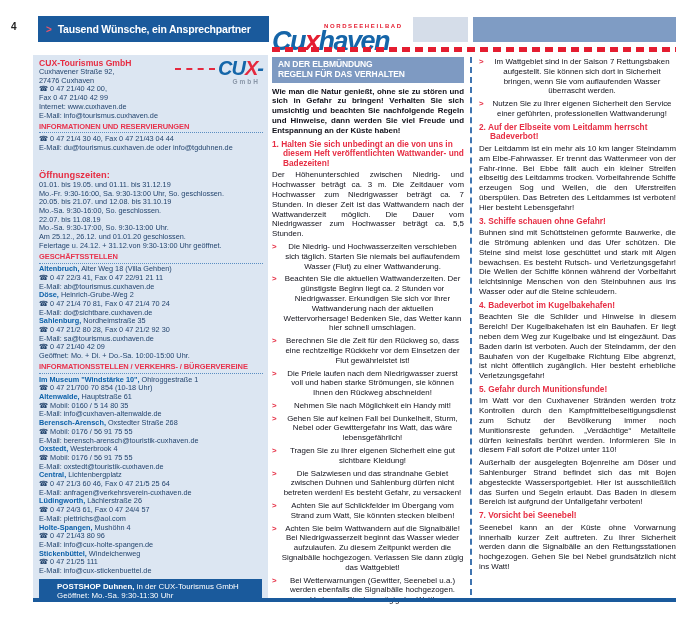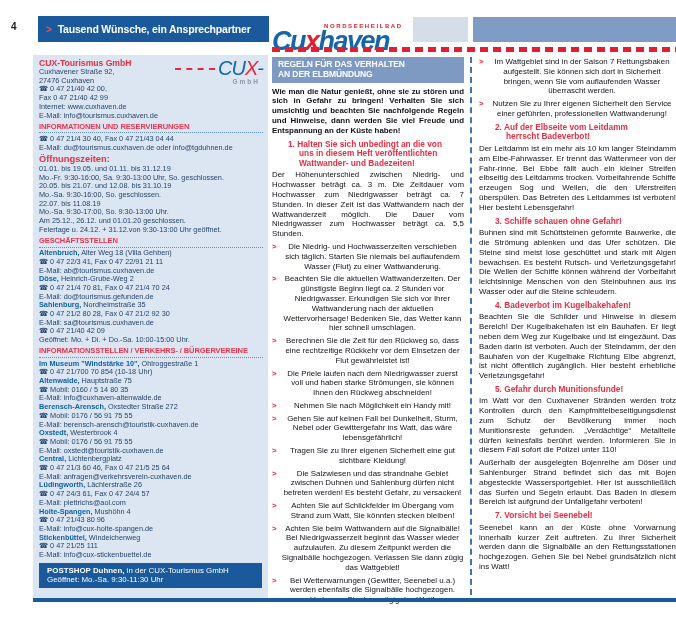--- a/index.html
+++ b/index.html
@@ -22,43 +22,43 @@
               background:repeating-linear-gradient(90deg,#e41d30 0 8px,transparent 8px 13px);}
   .bottom-line{position:absolute;left:33px;top:598px;width:643px;height:4px;background:#1a5a9c;}
 
   
   .left-col{position:absolute;left:33px;top:55px;width:235px;height:543px;background:#dce6f2;
             box-sizing:border-box;padding:3px 5px 0 6px;font-size:7.3px;line-height:8.7px;
             color:#24456e;overflow:hidden;}
   .cux-logo{float:right;width:116px;margin:1px 0 2px 4px;text-align:right;}
   .cl-row1{display:flex;align-items:center;justify-content:flex-end;}
   .cl-dash{width:40px;border-top:2.5px dashed #e5293f;margin-right:3px;margin-top:2px;}
-  .cl-cux{font-size:20px;font-weight:normal;font-style:italic;color:#1566a9;letter-spacing:-1px;line-height:18px;}
+  .cl-cux{font-size:20px;font-weight:bold;font-style:italic;color:#1566a9;letter-spacing:-1px;line-height:18px;}
   .cl-cux .lx{color:#e5293f;}
   .cl-word{font-size:18px;font-weight:bold;font-style:italic;color:#1566a9;letter-spacing:-0.5px;line-height:15px;}
   .cl-gmbh{font-size:6.5px;color:#8a97a8;font-weight:bold;letter-spacing:2px;padding-right:3px;margin-top:1px;}
   .t-title{color:#e62e44;font-weight:bold;font-size:8.6px;line-height:10px;}
   .t-line{}
   .t-sec{color:#e8344e;font-weight:bold;font-size:7.5px;letter-spacing:-0.1px;
          border-bottom:1px dotted #5b8ec2;padding-bottom:1px;margin:2.5px 0 1.5px;}
-  .t-sub{color:#e62e44;font-weight:bold;font-size:9.3px;line-height:10.5px;margin-top:2px;}
+  .t-sub{color:#e62e44;font-weight:bold;font-size:9.3px;line-height:10.5px;margin-top:18px;}
   .t-placeb{color:#0d61a9;font-weight:bold;}
   .lead{color:#0d61a9;font-weight:bold;}
-  .postshop{clear:both;background:#1a5a9c;color:#fff;margin:3px 1px 0 0;padding:3px 8px;
+  .postshop{clear:both;background:#1a5a9c;color:#fff;margin:3px 1px 0 0;padding:3px 18px;
             font-size:7.9px;line-height:9.6px;}
   .postshop b{font-weight:bold;}
 
   
   .mid-col{position:absolute;left:272px;top:57px;width:192px;font-size:7.9px;line-height:9.8px;color:#12121c;}
   .right-col{position:absolute;left:479px;top:57px;width:197px;font-size:7.9px;line-height:9.8px;color:#12121c;}
   .rules-header{background:#7e9ac2;color:#fff;font-weight:bold;font-size:8.5px;line-height:9.8px;
                 padding:3px 6px;margin-bottom:4px;letter-spacing:-0.1px;}
   .intro{font-weight:bold;text-align:justify;margin-bottom:3px;color:#10101a;}
   .h{color:#e62e44;font-weight:bold;font-size:8.3px;line-height:9.6px;padding-left:11px;
-     text-indent:-11px;margin:4px 16px 2px;}
+     text-indent:-11px;margin:4px 0 2px;}
   .p{text-align:justify;margin-bottom:3px;}
   .li{display:flex;margin-bottom:3px;}
   .li .ar{color:#e62e44;font-weight:bold;flex:0 0 9px;}
   .li .tx{flex:1;text-align:center;}
   .vdash{position:absolute;left:470px;top:57px;height:538px;border-left:2px dashed #3f74b0;}
 </style>
 </head>
 <body>
 
 <div class="page-num">4</div>
@@ -104,33 +104,33 @@
       <div class="t-line">22.07. bis 11.08.19</div>
       <div class="t-line">Mo.-Sa. 9:30-17:00, So. 9:30-13:00 Uhr.</div>
       <div class="t-line">Am 25.12., 26.12. und 01.01.20 geschlossen.</div>
       <div class="t-line">Feiertage u. 24.12. + 31.12.von 9:30-13:00 Uhr geöffnet.</div>
       <div class="t-sec">GESCHÄFTSSTELLEN</div>
       <div class="t-line"><span class="lead">Altenbruch,</span><span> Alter Weg 18 (Villa Gehben)</span></div>
       <div class="t-line">☎ 0 47 22/3 41, Fax 0 47 22/91 21 11</div>
       <div class="t-line">E-Mail: ab@tourismus.cuxhaven.de</div>
       <div class="t-line"><span class="lead">Döse,</span><span> Heinrich-Grube-Weg 2</span></div>
       <div class="t-line">☎ 0 47 21/4 70 81, Fax 0 47 21/4 70 24</div>
-      <div class="t-line">E-Mail: do@tourismus.gefunden.de</div>
+      <div class="t-line">E-Mail: do@sichtbare.cuxhaven.de</div>
       <div class="t-line"><span class="lead">Sahlenburg,</span><span> Nordheimstraße 35</span></div>
       <div class="t-line">☎ 0 47 21/2 80 28, Fax 0 47 21/2 92 30</div>
       <div class="t-line">E-Mail: sa@tourismus.cuxhaven.de</div>
       <div class="t-line">☎ 0 47 21/40 42 09</div>
       <div class="t-line">Geöffnet: Mo. + Di. + Do.-Sa. 10:00-15:00 Uhr.</div>
       <div class="t-sec">INFORMATIONSSTELLEN / VERKEHRS- / BÜRGERVEREINE</div>
       <div class="t-line"><span class="lead">Im Museum "Windstärke 10",</span><span> Ohlroggestraße 1</span></div>
       <div class="t-line">☎ 0 47 21/700 70 854 (10-18 Uhr)</div>
-      <div class="t-line"><span class="lead">Altenwalde,</span><span> Hauptstraße 75</span></div>
+      <div class="t-line"><span class="lead">Altenwalde,</span><span> Hauptstraße 61</span></div>
       <div class="t-line">☎ Mobil: 0160 / 5 14 80 35</div>
       <div class="t-line">E-Mail: info@cuxhaven-altenwalde.de</div>
-      <div class="t-line"><span class="lead">Berensch-Arensch,</span><span> Oxstedter Straße 272</span></div>
+      <div class="t-line"><span class="lead">Berensch-Arensch,</span><span> Oxstedter Straße 268</span></div>
       <div class="t-line">☎ Mobil: 0176 / 56 91 75 55</div>
       <div class="t-line">E-Mail: berensch-arensch@touristik-cuxhaven.de</div>
       <div class="t-line"><span class="lead">Oxstedt,</span><span> Westerbrook 4</span></div>
       <div class="t-line">☎ Mobil: 0176 / 56 91 75 55</div>
       <div class="t-line">E-Mail: oxstedt@touristik-cuxhaven.de</div>
       <div class="t-line"><span class="lead">Central,</span><span> Lichtenbergplatz</span></div>
       <div class="t-line">☎ 0 47 21/3 60 46, Fax 0 47 21/5 25 64</div>
       <div class="t-line">E-Mail: anfragen@verkehrsverein-cuxhaven.de</div>
       <div class="t-line"><span class="lead">Lüdingworth,</span><span> Lächlerstraße 26</span></div>
       <div class="t-line">☎ 0 47 24/3 61, Fax 0 47 24/4 57</div>
@@ -143,22 +143,22 @@
       <div class="t-line">E-Mail: info@cux-stickenbuettel.de</div>
     </div>
   <div class="postshop">
     <div><b>POSTSHOP Duhnen,</b><span> in der CUX-Tourismus GmbH</span></div>
     <div>Geöffnet: Mo.-Sa. 9:30-11:30 Uhr</div>
   </div>
 </div>
 
 <div class="mid-col">
   <div class="rules-header">
+    <div>AN DER ELBMÜNDUNG</div>
     <div>REGELN FÜR DAS VERHALTEN</div>
-    <div>AN DER ELBMÜNDUNG</div>
   </div>
   <div class="intro">Wie man die Natur genießt, ohne sie zu stören und sich in Gefahr zu bringen! Verhalten Sie sich umsichtig und beachten Sie nachfolgende Regeln und Hinweise, dann werden Sie viel Freude und Entspannung an der Küste haben!</div>
   <div>
       <div class="h">1. Halten Sie sich unbedingt an die von uns in diesem Heft veröffentlichten Wattwander- und Badezeiten!</div>
       <div class="p">Der Höhenunterschied zwischen Niedrig- und Hochwasser beträgt ca. 3 m. Die Zeitdauer vom Hochwasser zum Niedrigwasser beträgt ca. 7 Stunden. In dieser Zeit ist das Wattwandern nach der Wattwanderzeit möglich. Die Dauer vom Niedrigwasser zum Hochwasser beträgt ca. 5,5 Stunden.</div>
       <div class="li">
         <span class="ar">&gt;</span>
         <span class="tx">Die Niedrig- und Hochwasserzeiten verschieben sich täglich. Starten Sie niemals bei auflaufendem Wasser (Flut) zu einer Wattwanderung.</span>
       </div>
       <div class="li">

